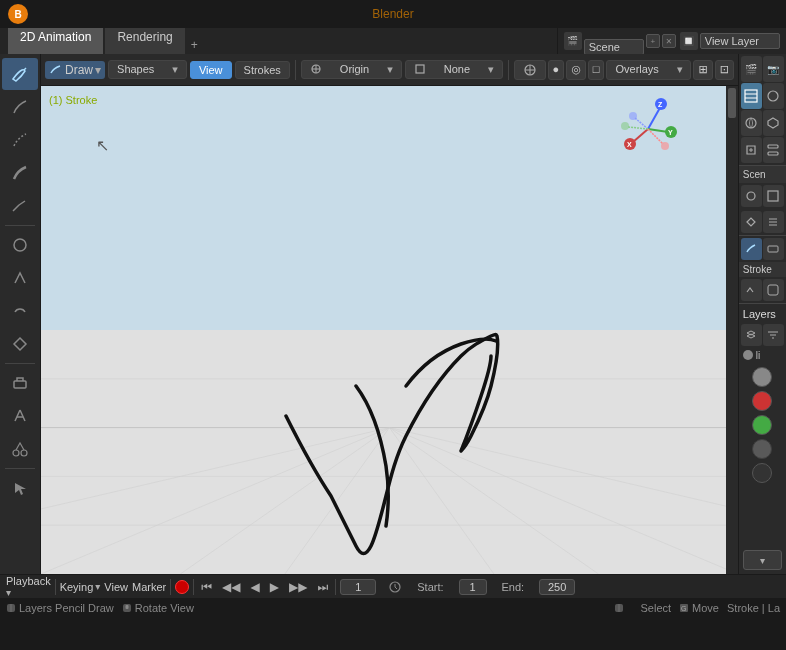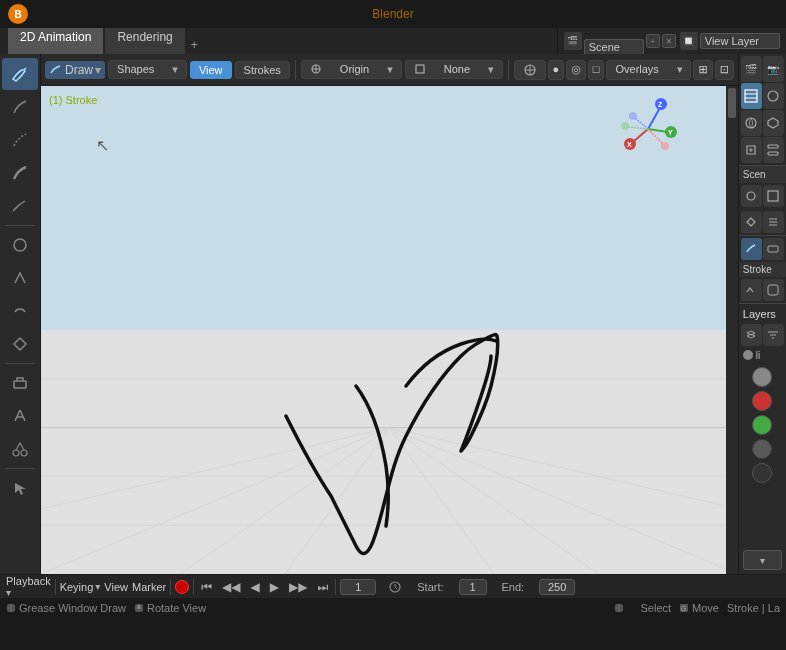--- a/index.html
+++ b/index.html
@@ -615,21 +615,21 @@
   </div>
 </div>
 
 <div id="status-bar" style="height:20px; background:#1a1a1a; display:flex; align-items:center; padding:0 6px; gap:0; font-size:11px; color:#888; justify-content:space-between;">
   <div style="display:flex;align-items:center;gap:8px;">
     <div style="display:flex;align-items:center;gap:3px;">
       <svg width="10" height="10" viewBox="0 0 10 10">
           <rect x="1" y="1" width="8" height="8" rx="2" fill="#555"></rect>
           <path d="M5 1 L5 9" stroke="#888" stroke-width="0.5"></path>
         </svg>
-      <span>Grease Window Draw</span>
+      <span>Layers Pencil Draw</span>
     </div>
     <div style="display:flex;align-items:center;gap:3px;">
       <svg width="10" height="10" viewBox="0 0 10 10">
           <rect x="1" y="1" width="8" height="8" rx="2" fill="#555"></rect>
           <rect x="3.5" y="2" width="3" height="4" rx="1" fill="#888"></rect>
         </svg>
       <span>Rotate View</span>
     </div>
   </div>
   <div style="display:flex;align-items:center;gap:8px;">

